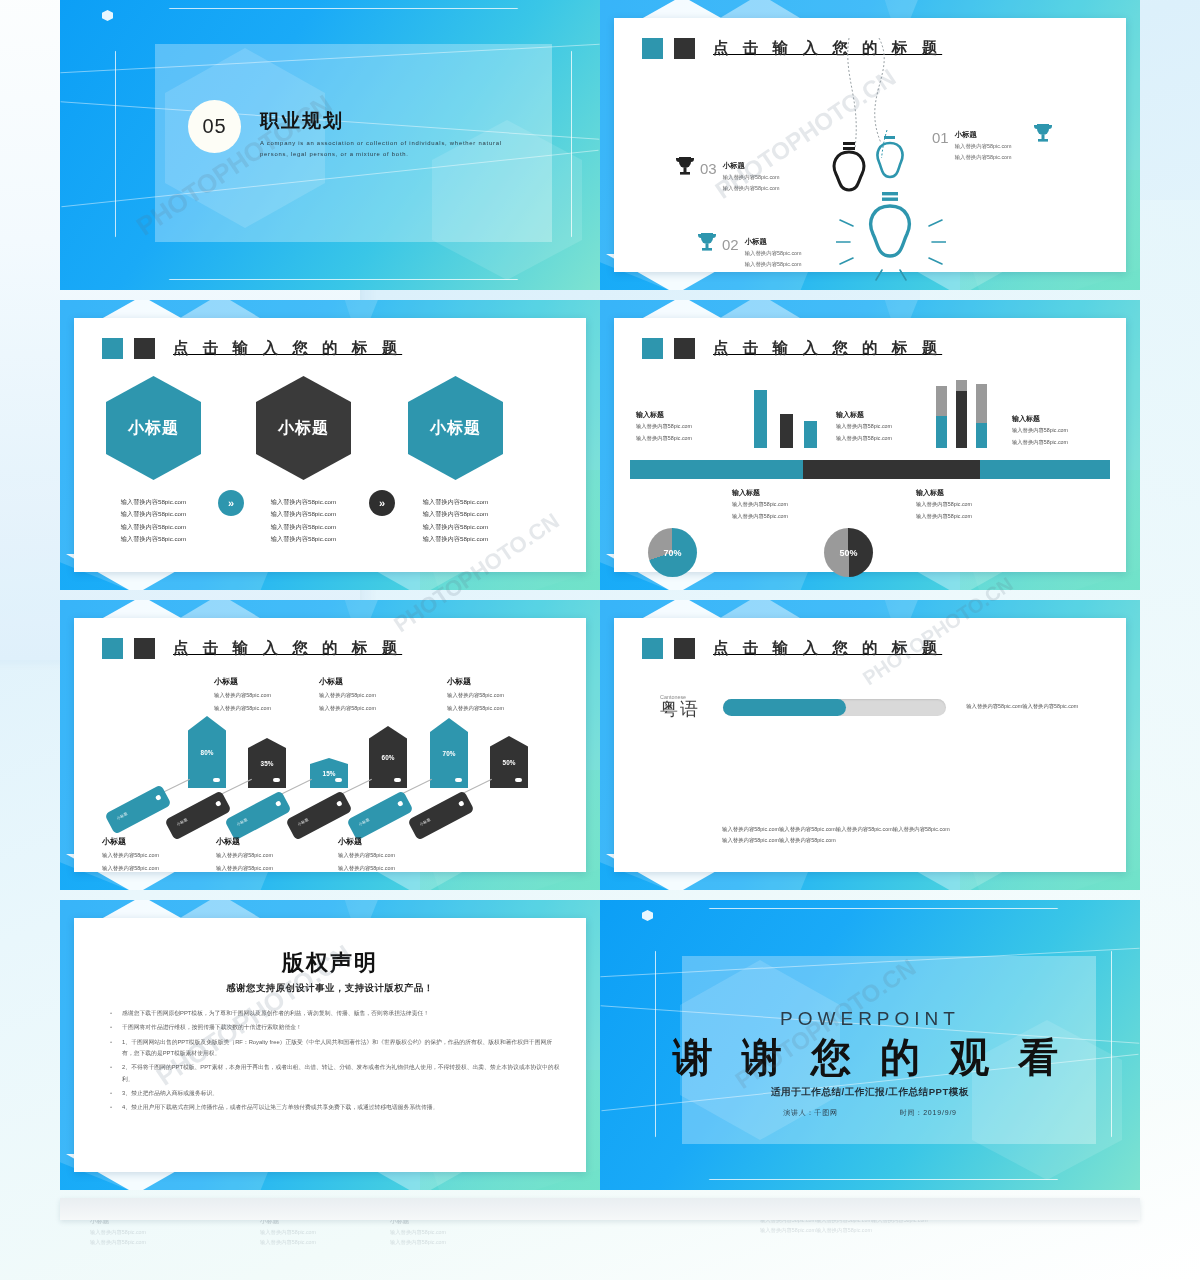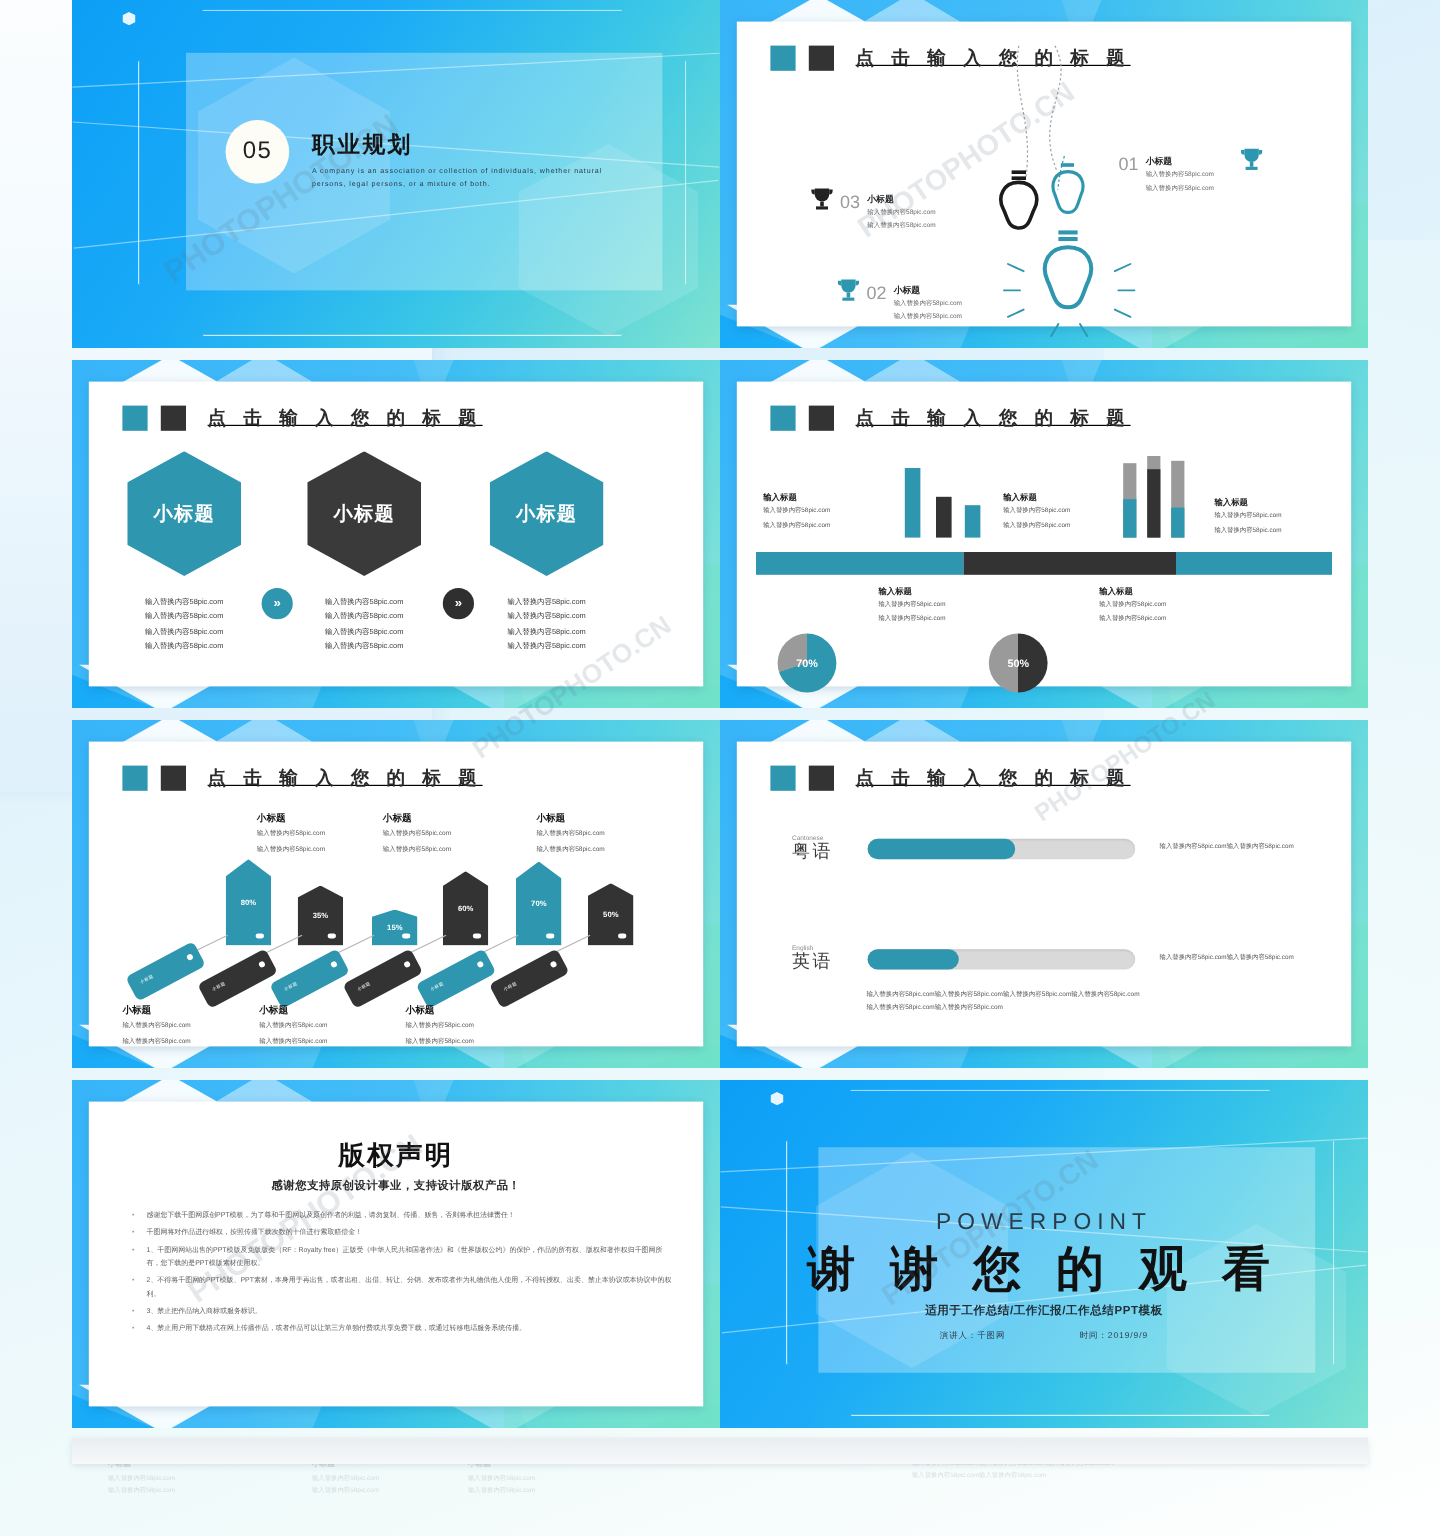--- a/index.html
+++ b/index.html
@@ -117,21 +117,21 @@
   .tagband .tt{position:absolute;left:9px;top:8px;font-size:3.6px;color:#fff;letter-spacing:.4px;}
   .leader{position:absolute;height:1px;background:#b6b6b6;transform-origin:left center;}
   .cap{position:absolute;}
   .cap .t{font-size:8px;font-weight:bold;color:#141414;}
   .cap .d{font-size:5.4px;color:#555;line-height:1.85;margin-top:3px;}
 
   
   .prow{position:absolute;left:46px;right:30px;height:34px;display:flex;align-items:center;}
   .plabel{width:66px;}
   .plabel .en{font-size:5.4px;color:#8a8a8a;}
-  .plabel .cn{font-size:15px;color:#3b3b3b;letter-spacing:2px;line-height:1.1;}
+  .plabel .cn{font-size:18px;color:#3b3b3b;letter-spacing:2px;line-height:1.1;}
   .ptrack{position:relative;width:232px;height:17px;border-radius:9px;background:#d9d9d9;
      box-shadow:inset 0 1px 2px rgba(0,0,0,.10);}
   .pfill{position:absolute;left:0;top:0;bottom:0;border-radius:9px;}
   .ptext{margin-left:20px;width:135px;font-size:5.3px;color:#555;line-height:1.8;}
   .pfoot{position:absolute;left:108px;right:40px;bottom:26px;font-size:5.4px;color:#555;line-height:2.0;}
 
   
   .cw-title{position:absolute;left:0;right:0;top:30px;text-align:center;font-size:22px;font-weight:bold;color:#111;letter-spacing:2px;}
   .cw-sub{position:absolute;left:0;right:0;top:64px;text-align:center;font-size:9.4px;font-weight:bold;color:#2a2a2a;letter-spacing:.5px;}
   .cw-list{position:absolute;left:36px;right:26px;top:90px;}
@@ -547,30 +547,20 @@
             <div class="en">Cantonese</div>
             <div class="cn">粤语</div>
           </div>
           <div class="ptrack">
             <div class="pfill" id="fill0" style="background: rgb(46, 150, 174); width: 55%;"></div>
           </div>
           <div class="ptext">输入替换内容58pic.com输入替换内容58pic.com</div>
         </div>
 
 
-        <div class="prow" style="top:164px;">
-          <div class="plabel">
-            <div class="en">English</div>
-            <div class="cn">英语</div>
-          </div>
-          <div class="ptrack">
-            <div class="pfill" id="fill2" style="background: rgb(46, 150, 174); width: 34%;"></div>
-          </div>
-          <div class="ptext">输入替换内容58pic.com输入替换内容58pic.com</div>
-        </div>
 
         <div class="pfoot">
           <div>输入替换内容58pic.com输入替换内容58pic.com输入替换内容58pic.com输入替换内容58pic.com</div>
           <div>输入替换内容58pic.com输入替换内容58pic.com</div>
         </div>
       </div>
     </div>
   </div>
 
   <div class="cell">

